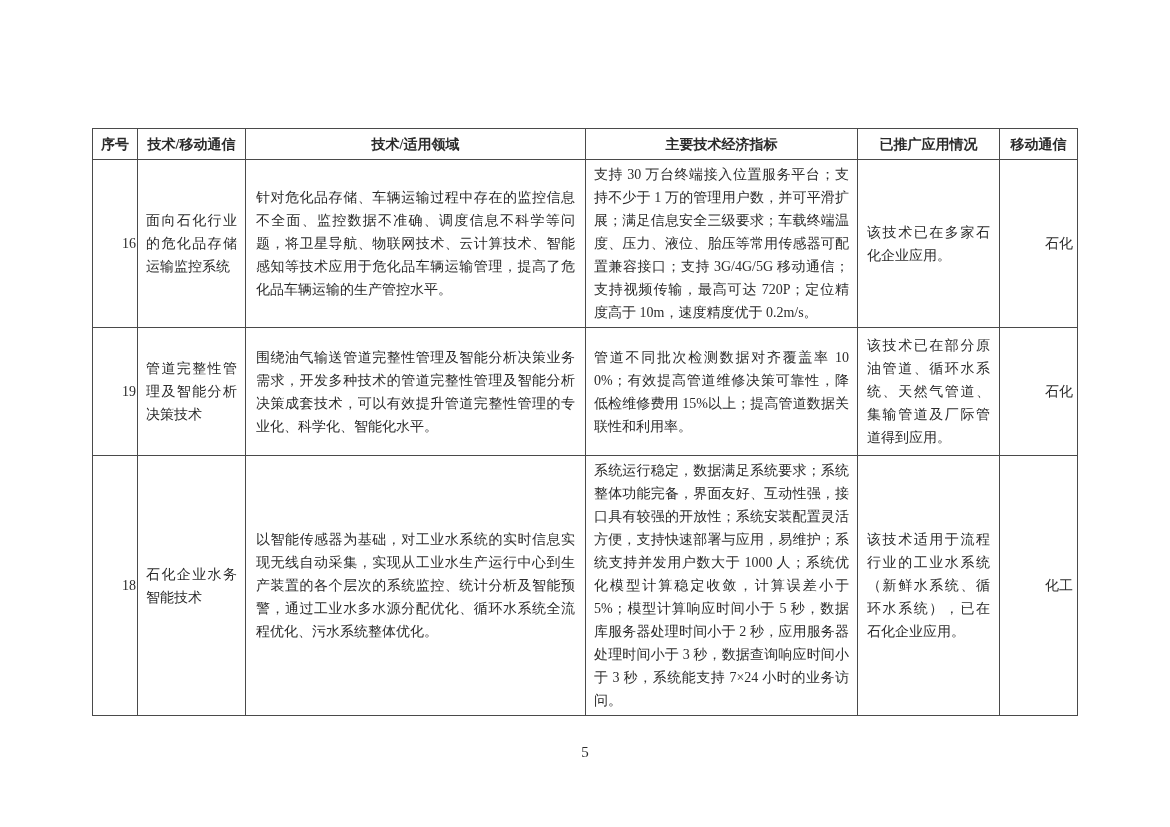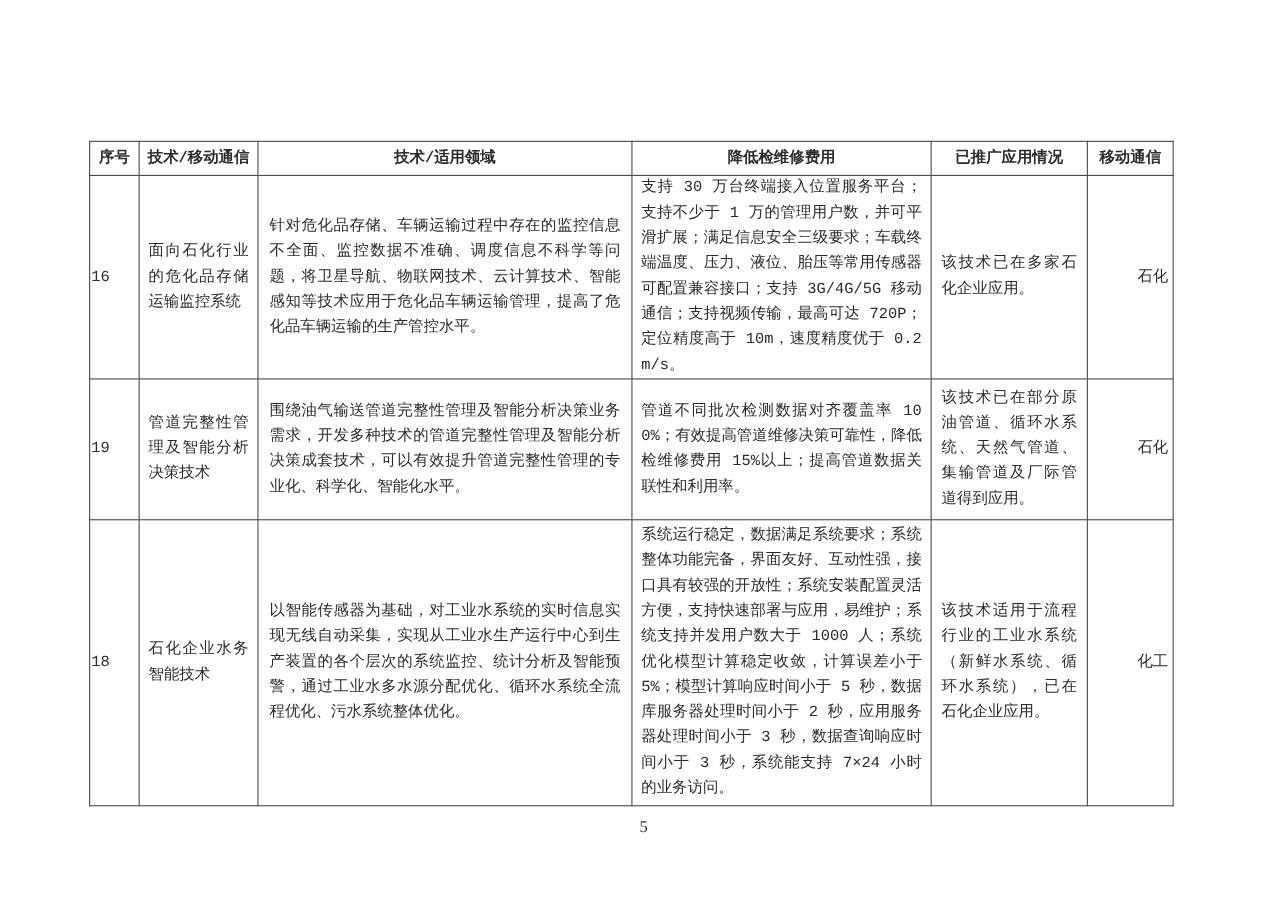--- a/index.html
+++ b/index.html
@@ -11,26 +11,25 @@
     position: relative;
     width: 1170px;
     height: 827px;
     background: #ffffff;
     overflow: hidden;
     font-family: "Liberation Serif", "DejaVu Serif", serif;
     color: #2b2b2b;
   }
   table.doc-table {
     position: absolute;
-    left: 81px;
+    left: 92px;
     top: 128px;
     width: 985px;
     border-collapse: collapse;
     table-layout: fixed;
-    font-family: Liberation Mono, monospace;
   }
   table.doc-table th,
   table.doc-table td {
     border: 1px solid #4a4a4a;
     font-size: 14px;
     line-height: 23px;
     vertical-align: middle;
     overflow: hidden;
     word-break: break-all;
   }
@@ -38,21 +37,21 @@
     font-weight: bold;
     text-align: center;
     height: 30px;
     padding: 0 2px;
     white-space: nowrap;
   }
   tr.r0 td { height: 165px; }
   tr.r1 td { height: 125px; }
   tr.r2 td { height: 257px; }
   td.c-seq {
-    text-align: left;
+    text-align: right;
   }
   td.c-name {
     padding: 0 8px;
     text-align: justify;
     text-justify: inter-character;
   }
   td.c-intro {
     padding: 0 10px;
     text-align: justify;
     text-justify: inter-character;
@@ -94,21 +93,21 @@
       <col style="width:340px">
       <col style="width:272px">
       <col style="width:142px">
       <col style="width:78px">
     </colgroup>
     <thead>
       <tr>
         <th>序号</th>
         <th>技术/移动通信</th>
         <th>技术/适用领域</th>
-        <th>降低检维修费用</th>
+        <th>主要技术经济指标</th>
         <th>已推广应用情况</th>
         <th>移动通信</th>
       </tr>
     </thead>
     <tbody>
       <tr class="r0">
         <td class="c-seq">16</td>
         <td class="c-name">面向石化行业的危化品存储运输监控系统</td>
         <td class="c-intro">针对危化品存储、车辆运输过程中存在的监控信息不全面、监控数据不准确、调度信息不科学等问题，将卫星导航、物联网技术、云计算技术、智能感知等技术应用于危化品车辆运输管理，提高了危化品车辆运输的生产管控水平。</td>
         <td class="c-ind">支持 30 万台终端接入位置服务平台；支持不少于 1 万的管理用户数，并可平滑扩展；满足信息安全三级要求；车载终端温度、压力、液位、胎压等常用传感器可配置兼容接口；支持 3G/4G/5G 移动通信；支持视频传输，最高可达 720P；定位精度高于 10m，速度精度优于 0.2m/s。</td>

